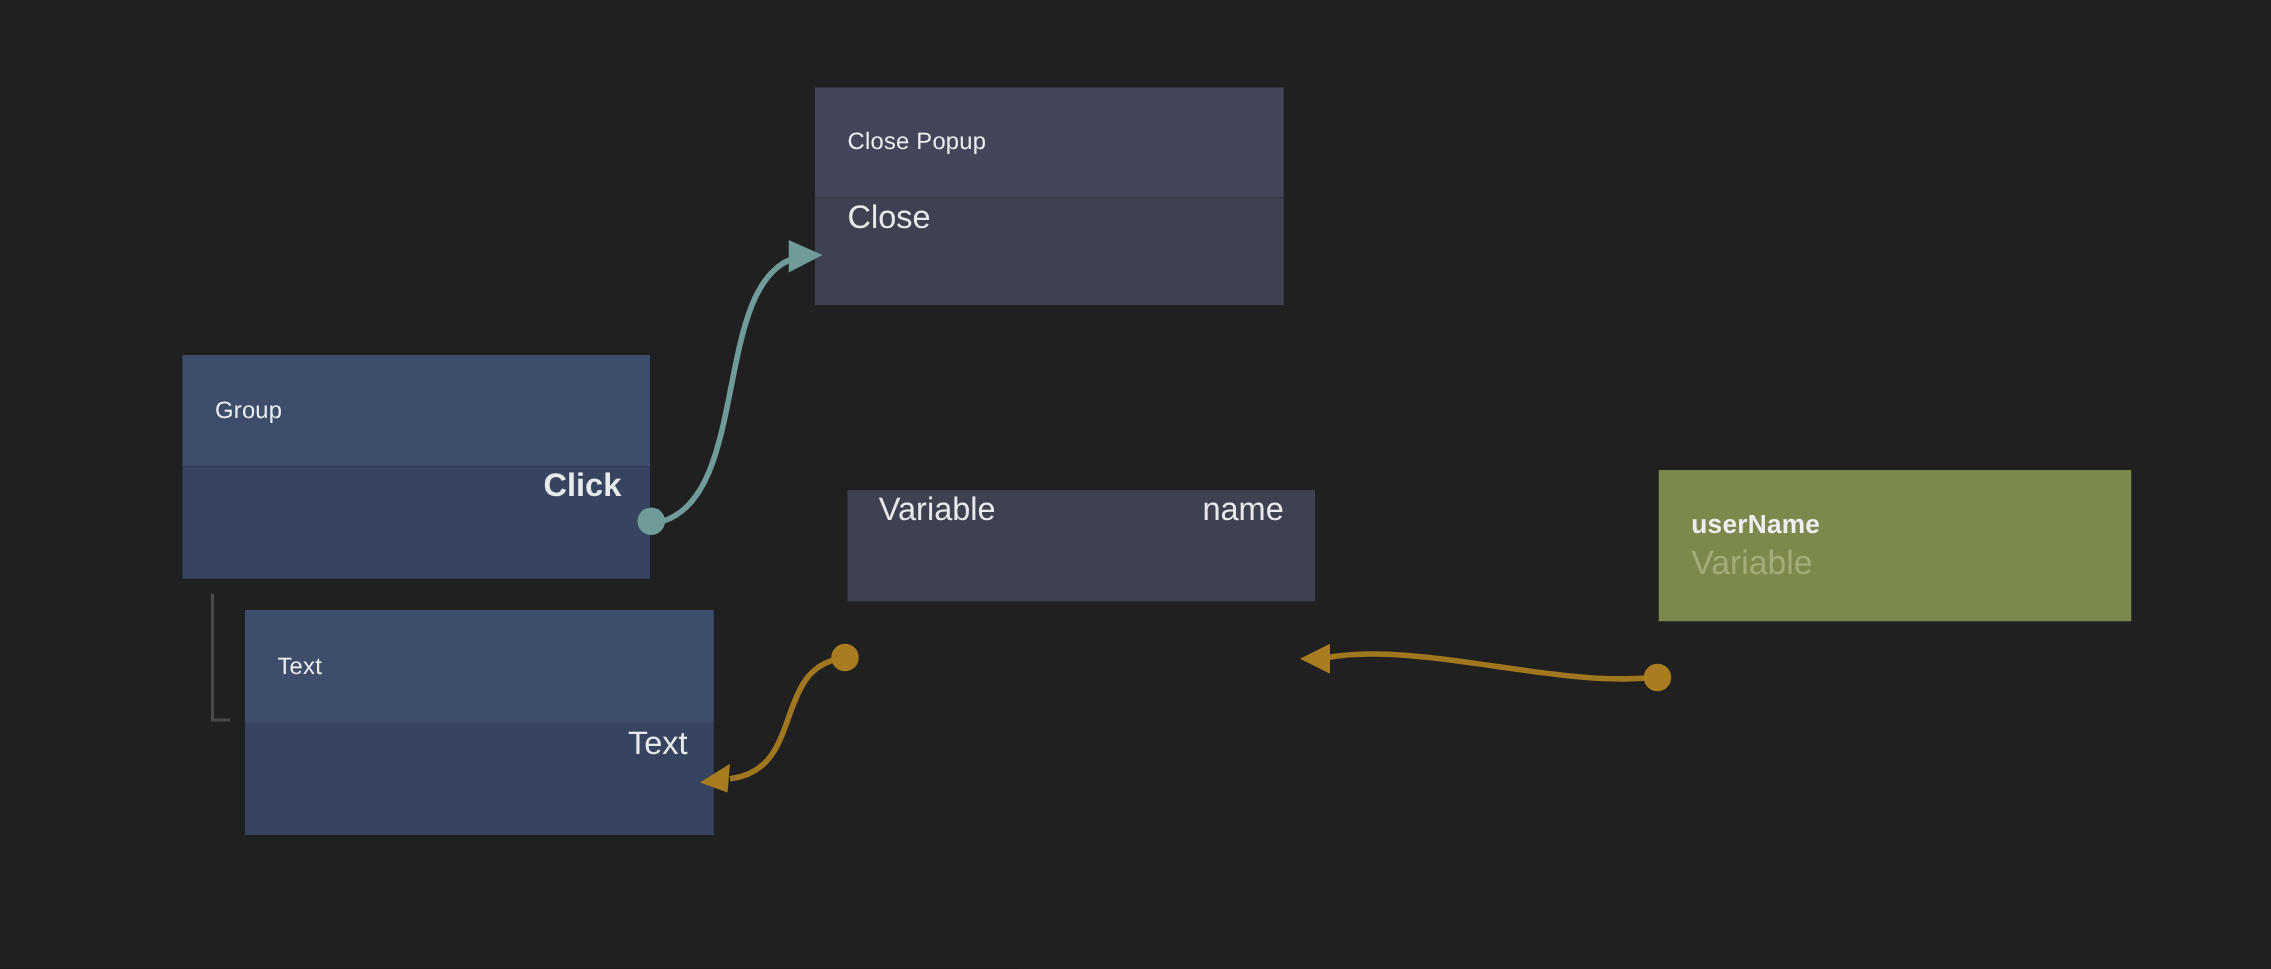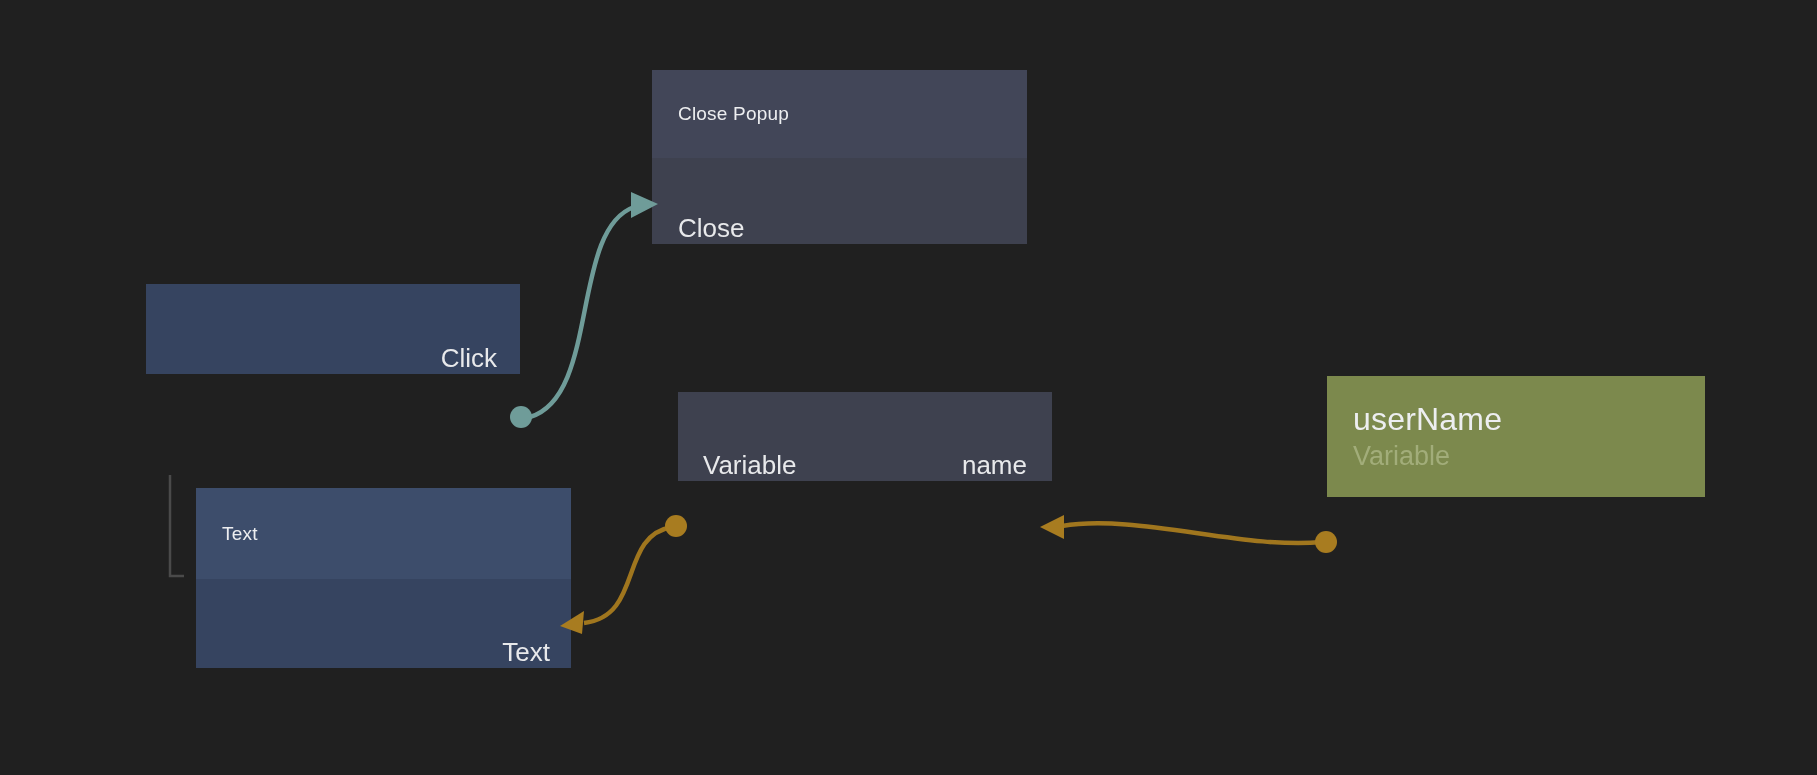--- a/index.html
+++ b/index.html
@@ -7,32 +7,32 @@
   .canvas {
     position: relative;
     width: 1817px;
     height: 775px;
     background: #202020;
     overflow: hidden;
     font-family: "Liberation Sans", "DejaVu Sans", sans-serif;
   }
   .node { position: absolute; }
   .node-header { display: flex; flex-direction: column; justify-content: center; padding: 0 26px; }
-  .node-body { display: flex; align-items: flex-end; padding: 0 24px; }
+  .node-body { display: flex; align-items: flex-start; padding: 0 24px; }
   .title { font-size: 19px; color: #edeef0; letter-spacing: 0.2px; white-space: nowrap; }
   .subtitle { font-size: 27px; color: #a2ad7a; margin-top: 3px; white-space: nowrap; }
   .port-label { font-size: 26px; color: #e8e9eb; white-space: nowrap; }
 
   .blue  .node-header { background: #3d4d6b; }
   .blue  .node-body   { background: #364460; }
   .gray  .node-header { background: #424658; }
   .gray  .node-body   { background: #3e414f; }
   .olive .node-header { background: #7c894d; }
   .olive .node-body   { background: #707c45; }
-  .olive .title { font-weight: 400; font-size: 32px; }
+  .olive .title { font-weight: 700; font-size: 21px; }
 
   .justify-end   { justify-content: flex-end; }
   .justify-start { justify-content: flex-start; }
   .justify-between { justify-content: space-between; }
 
   svg.wires { position: absolute; left: 0; top: 0; pointer-events: none; z-index: 5; }
   svg.wires .wire { fill: none; pointer-events: stroke; }
   .teal-stroke { stroke: #6f9c99; }
   .teal-fill   { fill: #6f9c99; }
   .gold-stroke { stroke: #a0761e; }
@@ -47,21 +47,24 @@
   <div class="node gray" style="left:652px; top:70px; width:375px;">
     <div class="node-header" style="height:88px">
       <span class="title">Close Popup</span>
     </div>
     <div class="node-body justify-start" style="height:86px; padding-left:26px;">
       <span class="port-label">Close</span>
     </div>
   </div>
 
   <div class="node blue" style="left:146px; top:284px; width:374px;">
-    <div class="node-body justify-end" style="height:90px; padding-right:23px;">
+    <div class="node-header" style="height:89px">
+      <span class="title">Group</span>
+    </div>
+    <div class="node-body justify-end" style="height:90px; padding-right:23px;font-weight:bold;">
       <span class="port-label">Click</span>
     </div>
   </div>
 
   <div class="node blue" style="left:196px; top:488px; width:375px;">
     <div class="node-header" style="height:91px">
       <span class="title">Text</span>
     </div>
     <div class="node-body justify-end" style="height:89px; padding-right:21px;">
       <span class="port-label">Text</span>

